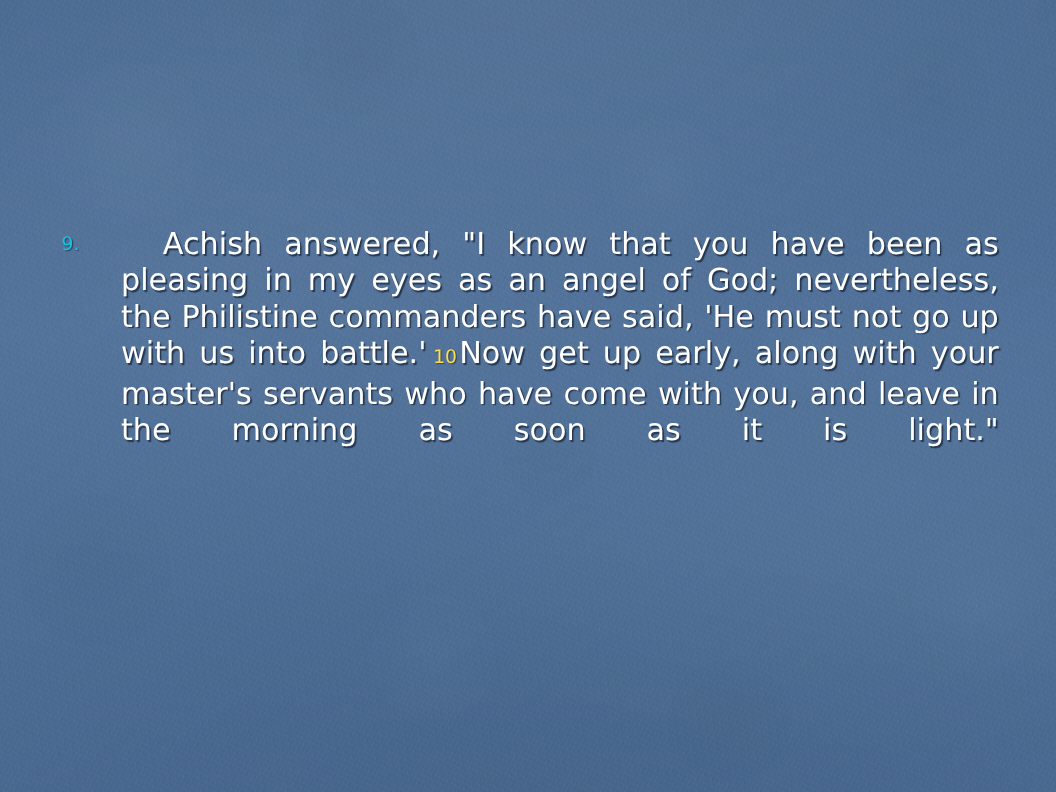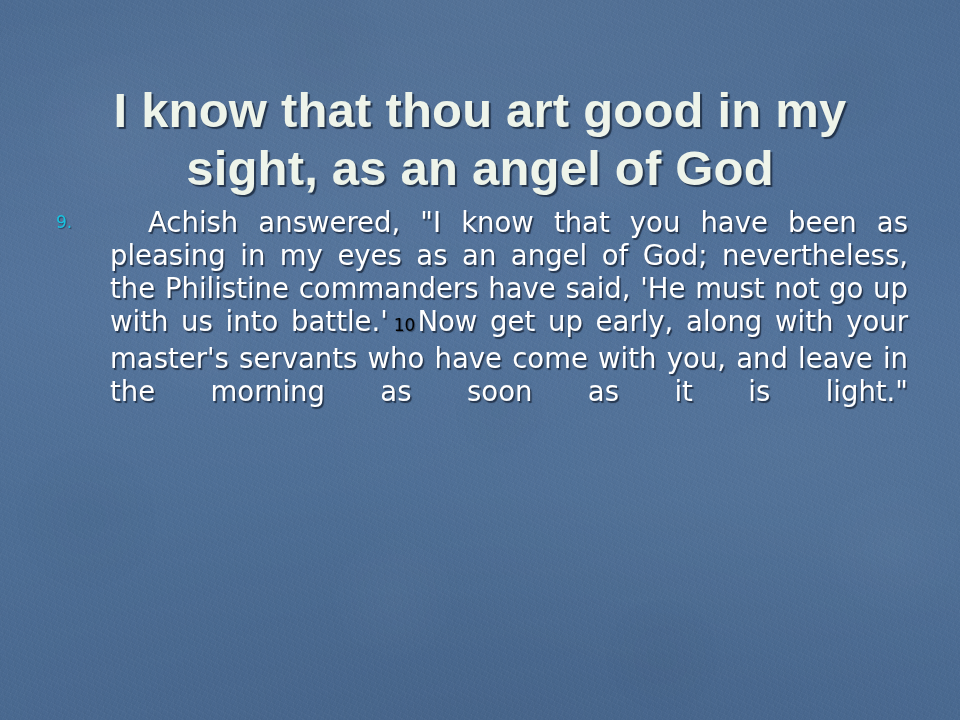--- a/index.html
+++ b/index.html
@@ -124,38 +124,37 @@
 
   
   .verse-text::after {
     content: "";
     display: inline-block;
     width: 100%;
   }
 
   .inline-verse-num {
     font-size: 17px;
-    color: #000000;
+    color: #fde047;
     text-shadow: 1px 1px 1px rgba(18,30,48,0.55);
     vertical-align: baseline;
     padding: 0 2px 0 6px;
   }
 </style>
 </head>
 <body>
 
 <div id="slide">
 
   <div id="slide-bg-base"></div>
   <div id="slide-bg-grain"></div>
   <div id="slide-bg-blotch"></div>
 
   <div id="content">
 
-    <h1 id="slide-title">I know that thou art good in my sight, as an angel of God</h1>
 
     <div id="body-list">
 
       <div class="verse-item">
         <span class="verse-marker">9.</span>
         <span class="verse-text"><span>Achish answered, "I know that you have been as pleasing in my eyes as an angel of God; nevertheless, the Philistine commanders have said, 'He must not go up with us into battle.'</span><span class="inline-verse-num">10</span><span>Now get up early, along with your master's servants who have come with you, and leave in the morning as soon as it is light."</span></span>
       </div>
 
 
     </div>

